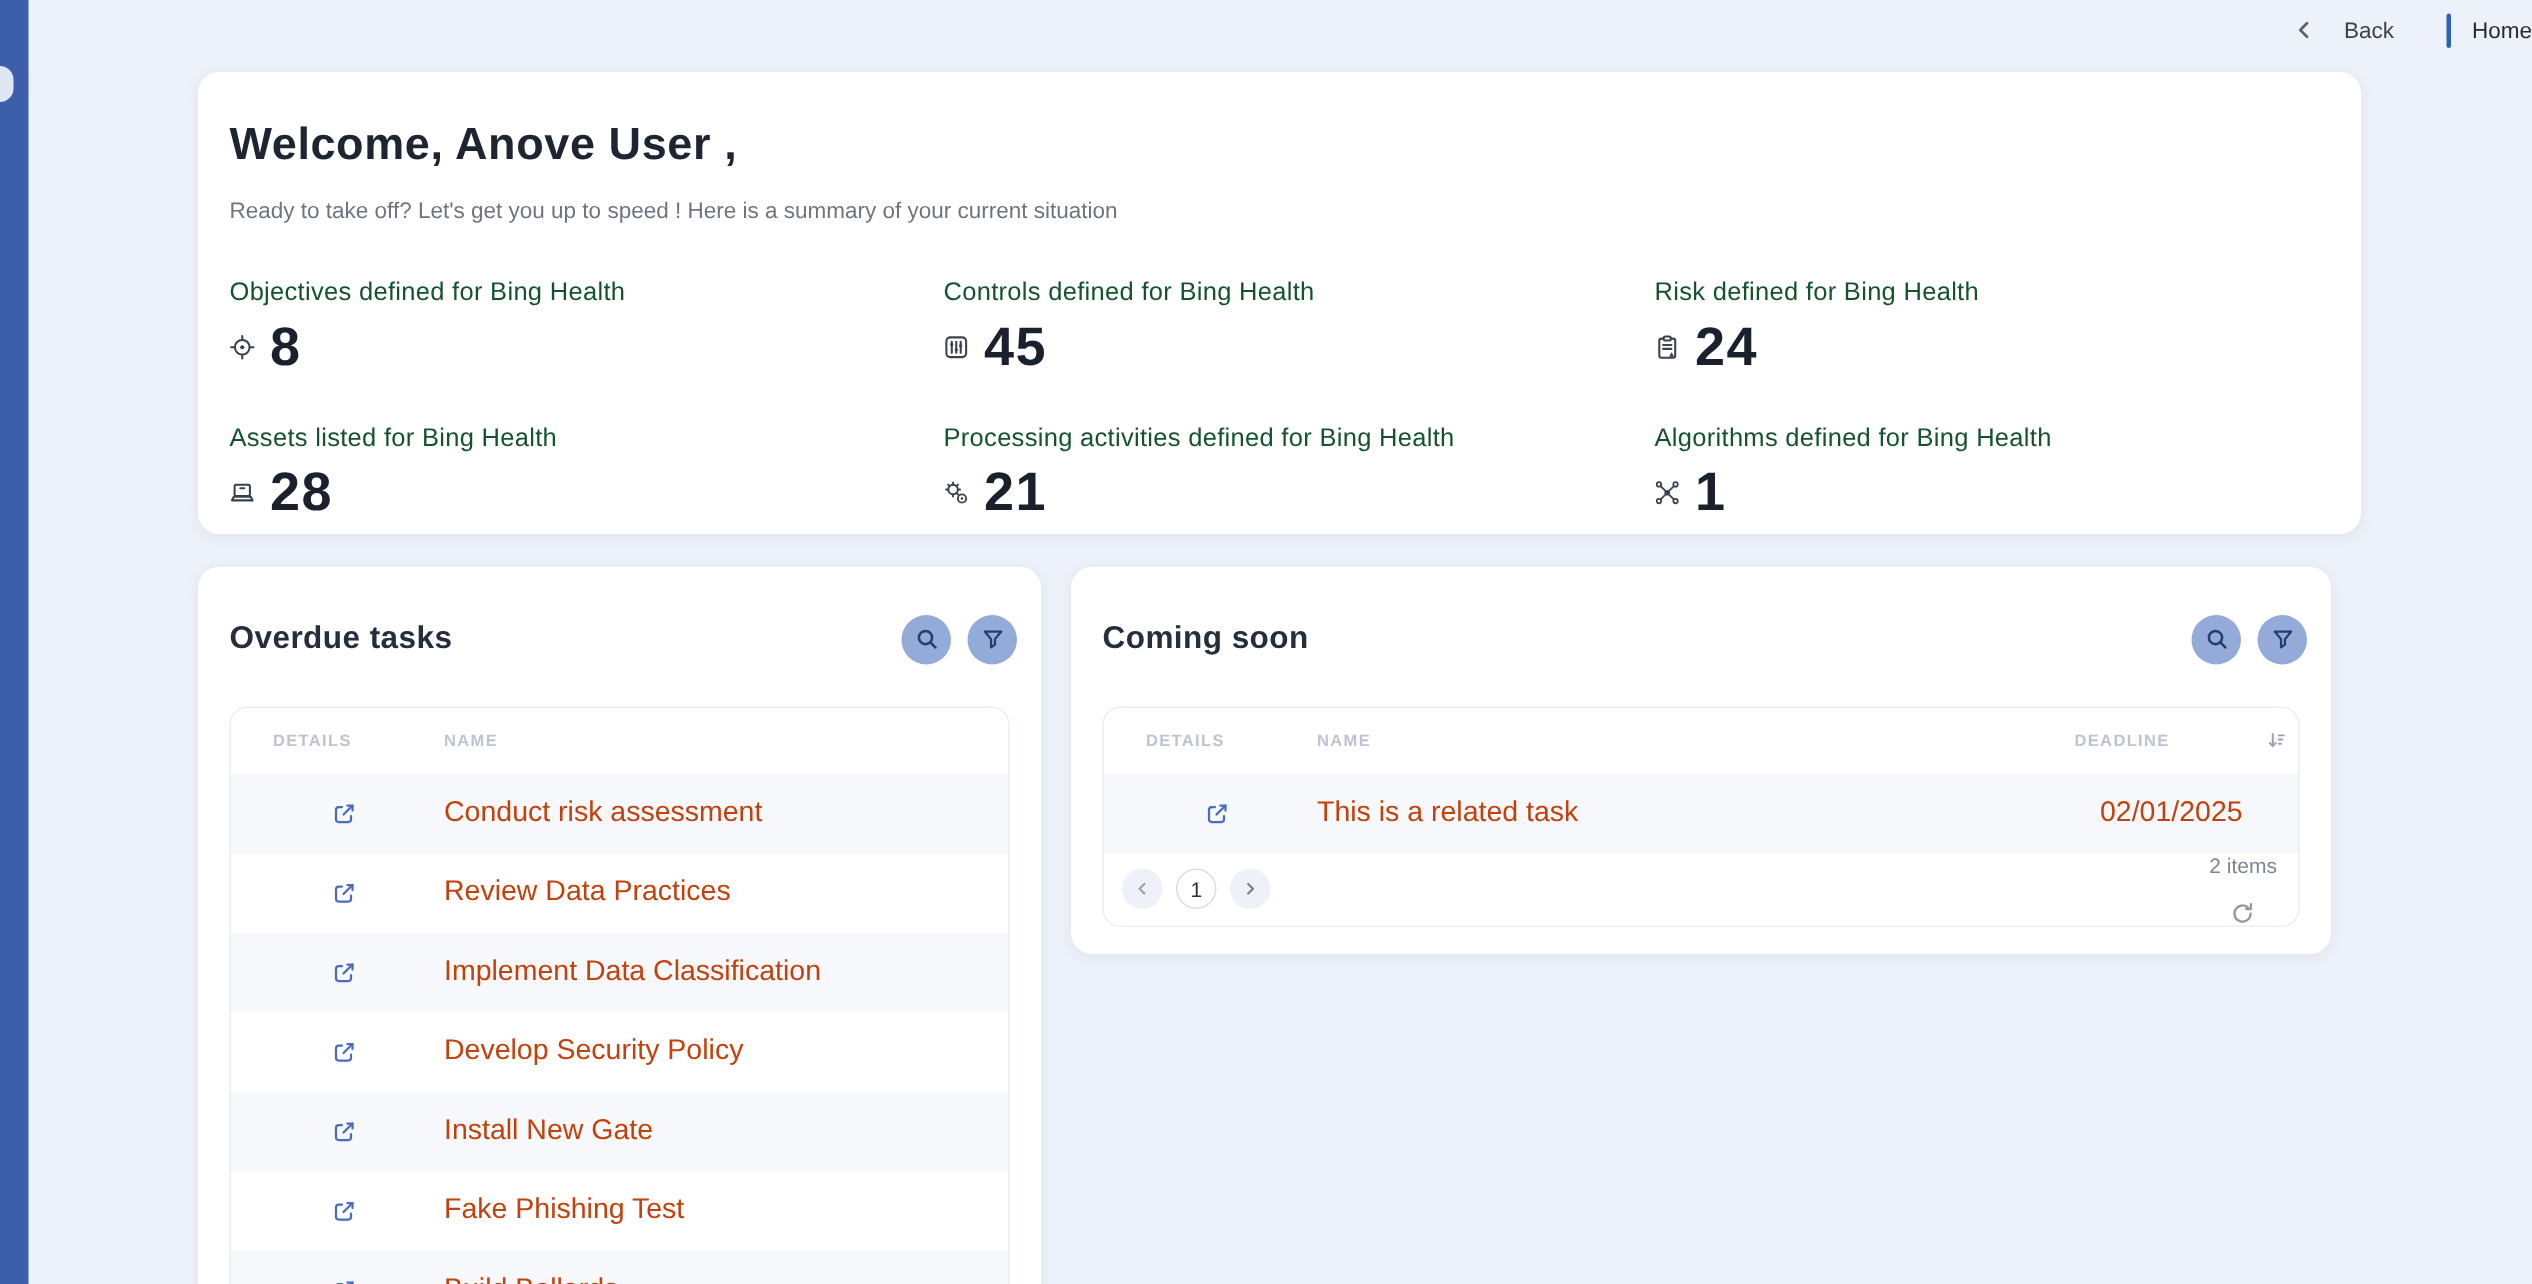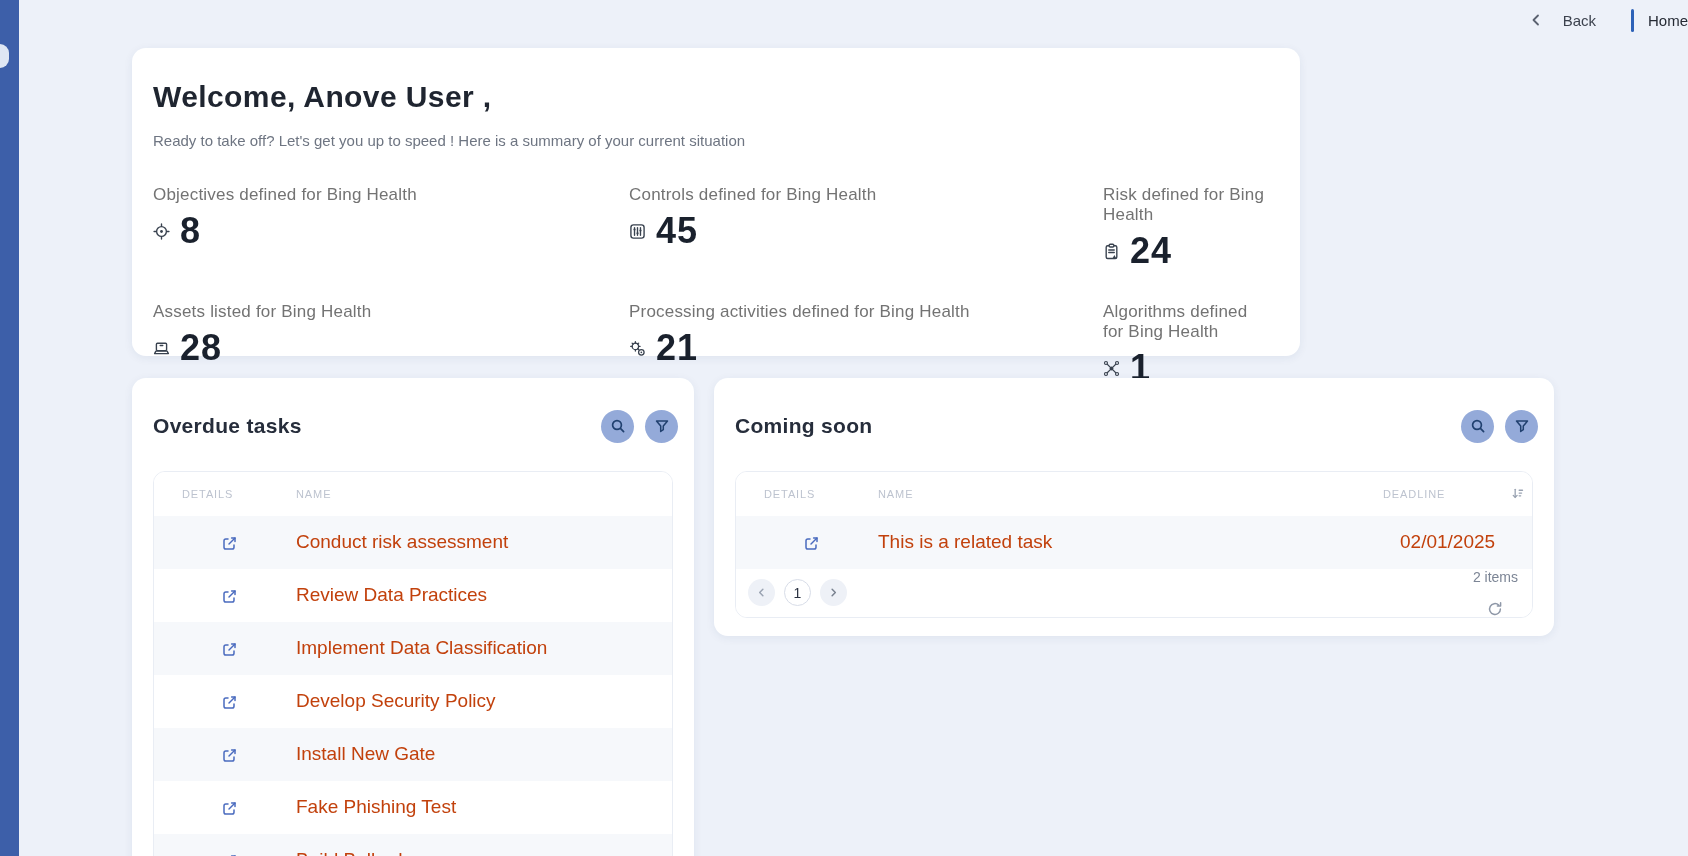--- a/index.html
+++ b/index.html
@@ -18,41 +18,41 @@
   .topbar { position:absolute; left:19px; top:0; right:0; height:40px; display:flex; align-items:center; padding-left:30px;justify-content:flex-end; }
   .back-btn { background:none; border:none; padding:0; cursor:pointer; display:flex; align-items:center; }
   .back-label { margin-left:20px; font-size:15px; font-weight:500; color:#3c424e; cursor:pointer; }
   .tab-divider { width:3px; height:23px; background:#2d62b8; border-radius:2px; margin-left:35px; }
   .home-label { margin-left:14px; font-size:15px; font-weight:500; color:#252a34; cursor:pointer; }
 
   
   .card { position:absolute; background:#ffffff; border-radius:14px; box-shadow:0 2px 10px rgba(30,50,100,.07); }
 
   
-  .welcome-card { left:132px; top:48px; width:1168px; height:308px; padding:26px 30px 0 21px; }
+  .welcome-card { left:132px; top:48px; width:1442px; height:308px; padding:26px 30px 0 21px; }
   .welcome-title { margin:6px 0 0; font-size:30px; font-weight:700; color:#1f2530; letter-spacing:.4px; }
   .welcome-subtitle { margin:18px 0 0; font-size:15px; color:#6e7582; }
   .stats-grid { display:grid; grid-template-columns:476px 474px 1fr; margin-top:36px; row-gap:30px; }
-  .stat-label { font-size:17px; color:#737373; font-weight:500; letter-spacing:.2px; }
+  .stat-label { font-size:17px; color:#14532d; font-weight:500; letter-spacing:.2px; }
   .stat-value-row { display:flex; align-items:center; margin-top:5px; gap:10px; }
   .stat-icon { display:flex; color:#39424f; }
   .stat-value { font-size:36px; font-weight:700; color:#1a212d; letter-spacing:1px; }
 
   
   .overdue-card { left:132px; top:378px; width:562px; height:540px; }
   .coming-card  { left:714px; top:378px; width:840px; height:258px; }
   .card-head { display:flex; align-items:center; justify-content:space-between; padding:19px 16px 15px 21px; }
   .card-title { font-size:21px; font-weight:600; color:#262d3b; letter-spacing:.3px; }
   .head-actions { display:flex; gap:11px; }
   .round-btn { width:33px; height:33px; border-radius:50%; background:#94aad9; border:none; cursor:pointer;
                display:flex; align-items:center; justify-content:center; padding:0; }
 
   .table-box { margin:0 21px; border:1px solid #e9edf4; border-radius:12px; overflow:hidden; background:#fff; }
   table { width:100%; border-collapse:collapse; }
-  thead th { height:44px; text-align:left; font-size:11px; font-weight:400; color:#bdc3cf; letter-spacing:.9px; background:#fff; }
+  thead th { height:44px; text-align:left; font-size:11px; font-weight:700; color:#bdc3cf; letter-spacing:.9px; background:#fff; }
   th.col-details { width:130px; padding-left:28px; }
   th.col-name { padding-left:12px; }
   th.col-deadline { width:150px; position:relative; }
   .sort-icon { position:absolute; right:8px; top:15px; cursor:pointer; }
   tbody tr:nth-child(odd) { background:#f6f8fb; }
   tbody td { height:53px; font-size:19px; color:#c2410c; }
   td.c-details { width:130px; text-align:center; padding-left:22px; }
   td.c-name { padding-left:12px; }
   td.c-deadline { width:150px; padding-left:18px; }
   .link-btn { background:none; border:none; padding:0; cursor:pointer; display:inline-flex; vertical-align:middle; }

